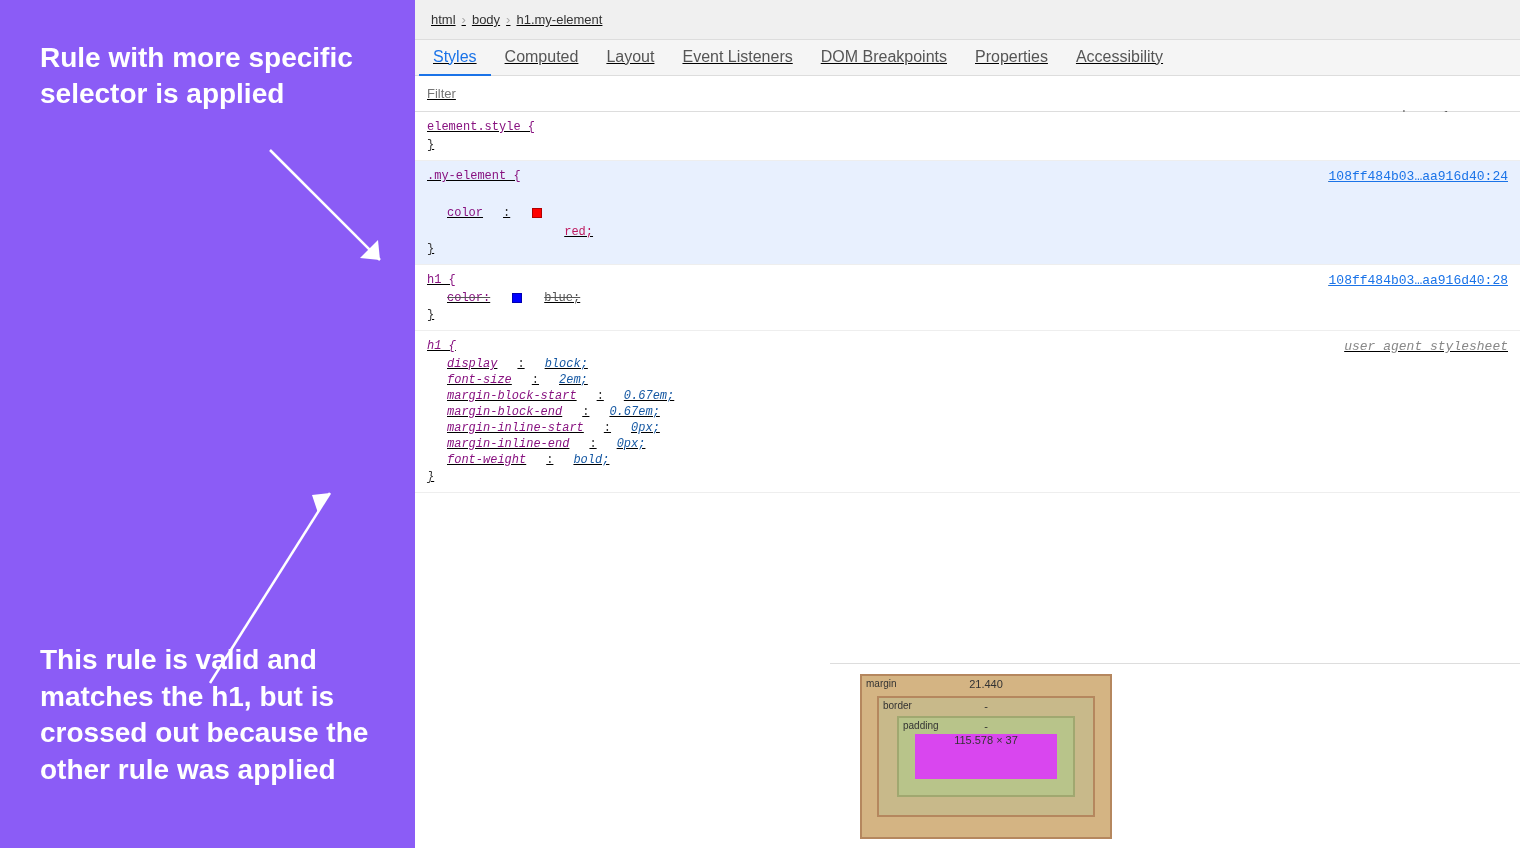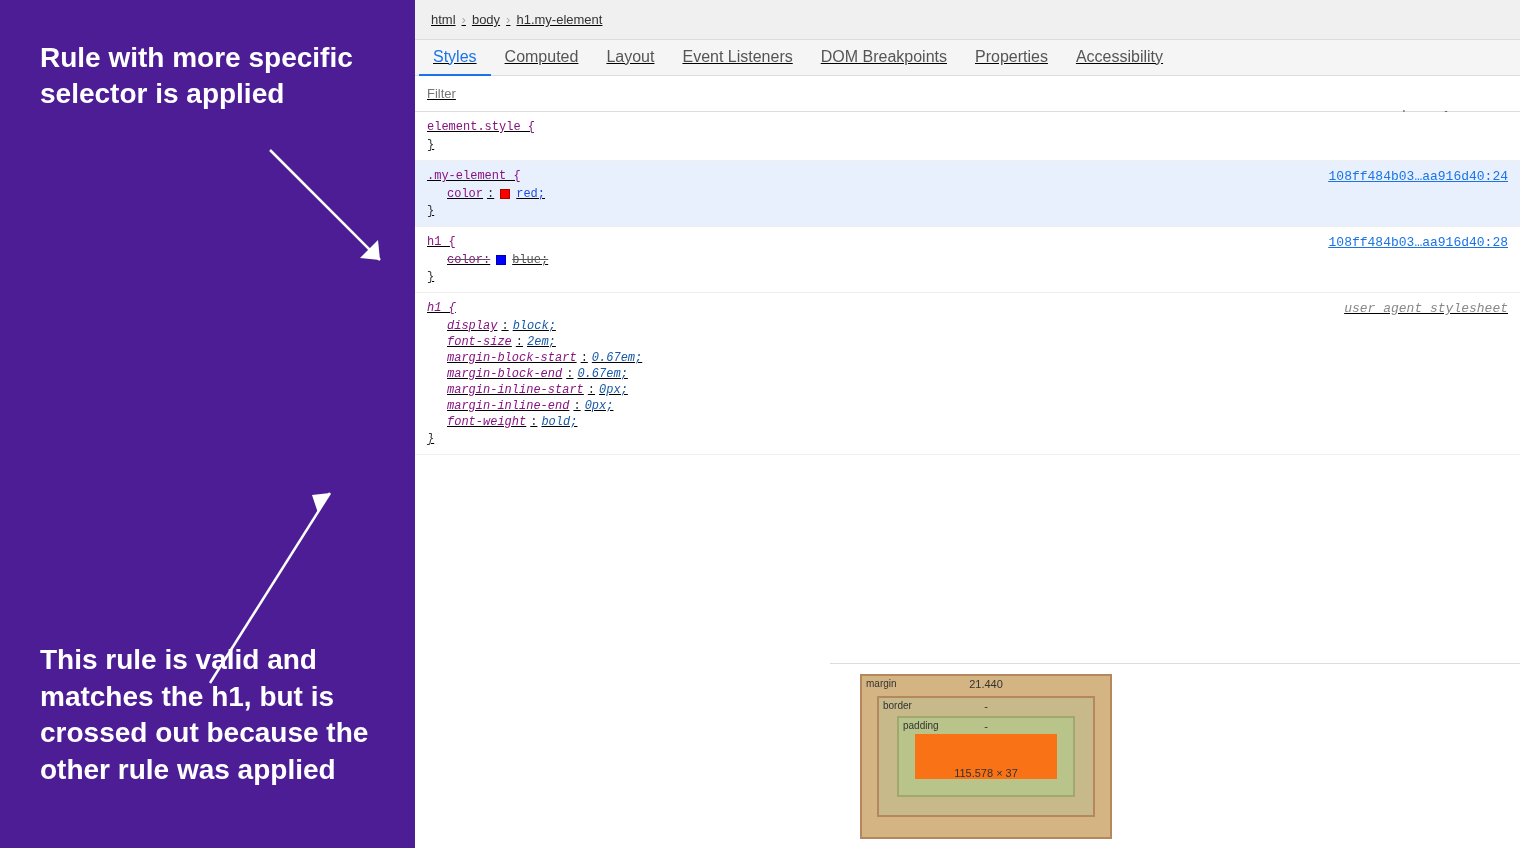--- a/index.html
+++ b/index.html
@@ -12,21 +12,21 @@
       position: relative;
     }
 
     
     .left-panel {
       position: absolute;
       left: 0;
       top: 0;
       width: 415px;
       height: 848px;
-      background: #4c1d95;
+      background: #8b5cf6;
       color: white;
       text-decoration: underline;
     }
 
     .annotation-top {
       position: absolute;
       top: 40px;
       left: 40px;
       font-size: 28px;
       font-weight: bold;
@@ -194,21 +194,21 @@
     .css-source.user-agent {
       color: #888;
       font-style: italic;
       text-decoration: none;
     }
 
     .css-property-line {
       padding: 1px 12px 1px 32px;
       display: flex;
       align-items: center;
-      gap: 4px;
+      gap: 20px;
     }
 
     .css-prop-name {
       color: #881280;
     }
 
     .css-prop-name.italic {
       font-style: italic;
     }
 
@@ -218,21 +218,22 @@
 
     .css-prop-value {
       color: #1558a3;
     }
 
     .css-prop-value.italic {
       font-style: italic;
     }
 
     .css-prop-value.red-val {
-      color: #1d4ed8;
+      color: #be185d;
+      margin-top: 38px;
     }
 
     .css-strikethrough {
       text-decoration: line-through;
       color: #555;
     }
 
     .css-brace {
       padding: 2px 12px;
       color: #333;
@@ -328,23 +329,23 @@
       top: 2px;
       left: 4px;
     }
 
     .box-content {
       position: absolute;
       top: 16px;
       left: 16px;
       right: 16px;
       bottom: 16px;
-      background: #f97316;
-      display: flex;
-      align-items: flex-end;
+      background: #d946ef;
+      display: flex;
+      align-items: flex-start;
       justify-content: center;
     }
 
     .box-content-size {
       font-size: 11px;
       color: #333;
       font-family: Arial, sans-serif;
     }
 
     

